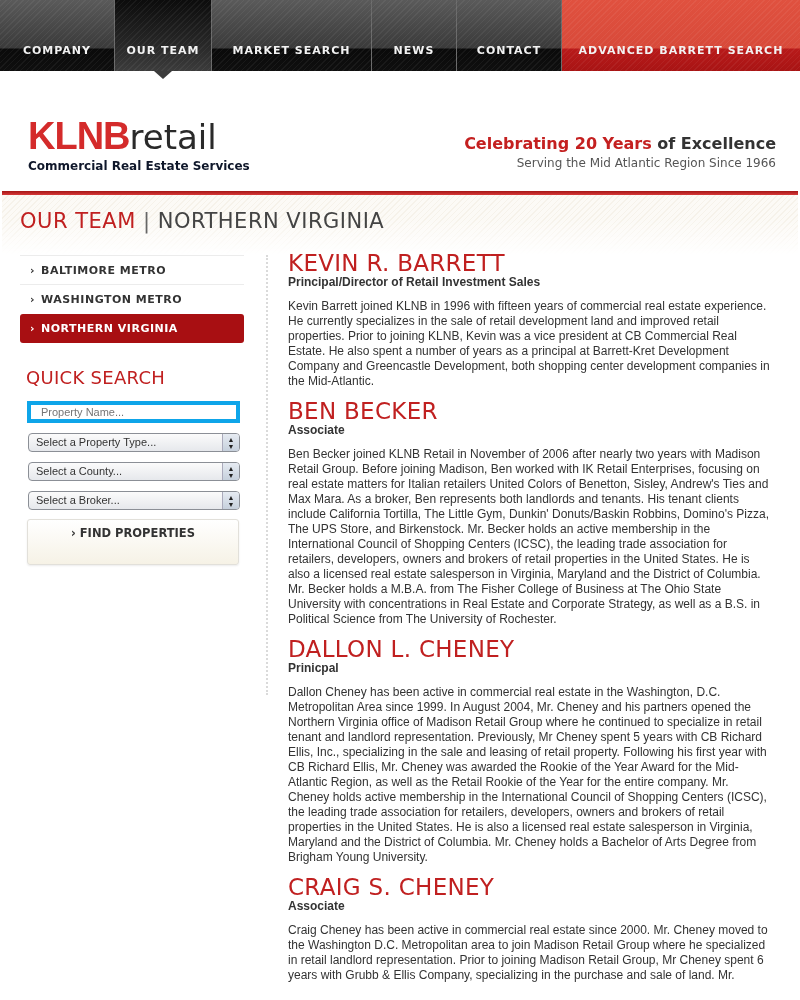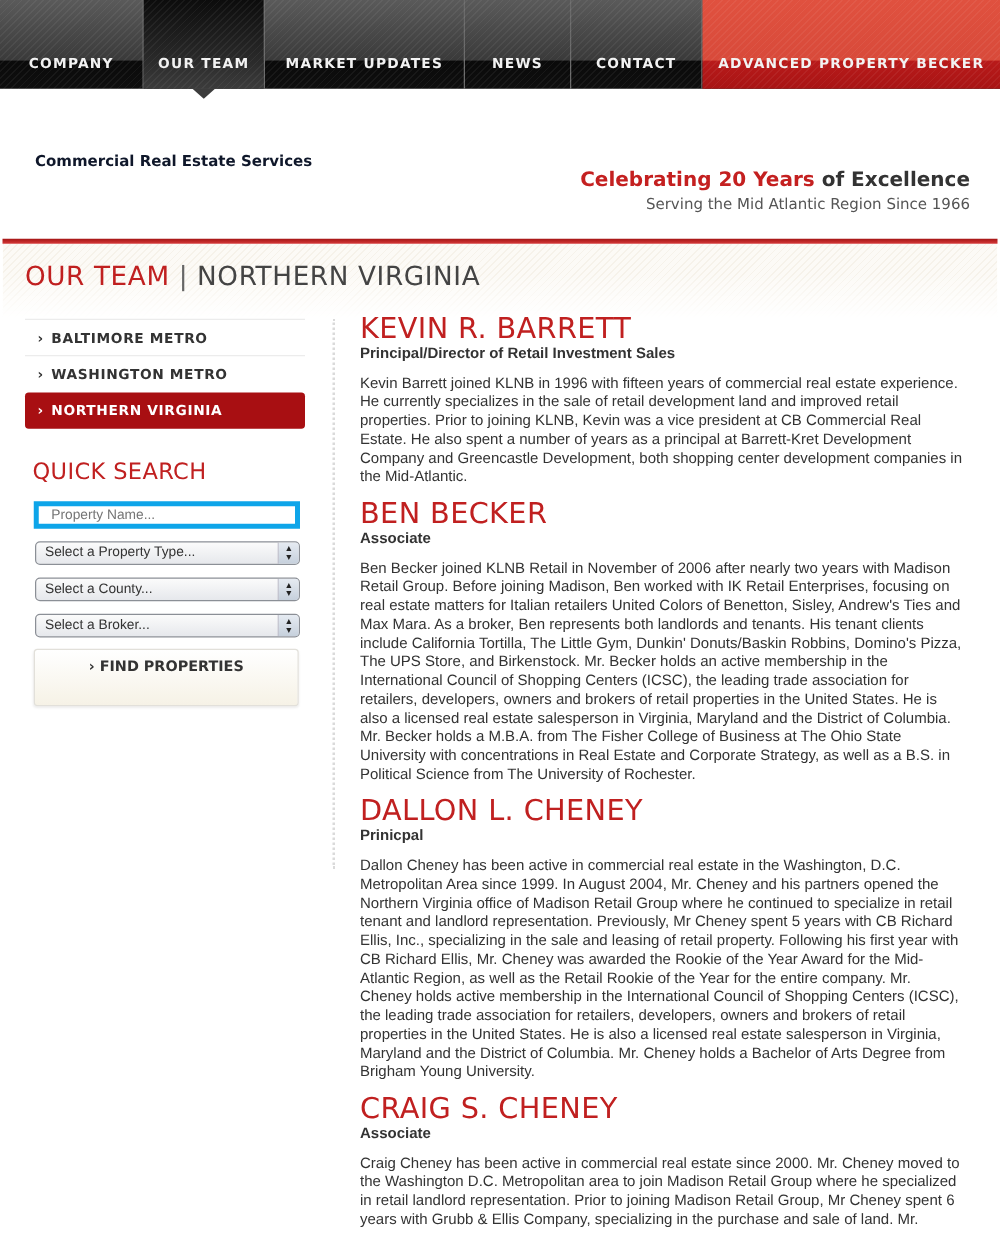--- a/index.html
+++ b/index.html
@@ -73,34 +73,35 @@
 
 <div class="nav">
   <div class="nav-item" style="width:115px">
       <span>COMPANY</span>
     </div>
   <div class="nav-item active" style="width:97px">
       <span>OUR TEAM</span>
       <div class="caret"></div>
     </div>
   <div class="nav-item" style="width:160px">
-      <span>MARKET UPDATES</span>
+      <span>MARKET SEARCH</span>
     </div>
   <div class="nav-item" style="width:85px">
       <span>NEWS</span>
     </div>
   <div class="nav-item" style="width:105px">
       <span>CONTACT</span>
     </div>
   <div class="nav-item search" style="width:238px">
-      <span>ADVANCED PROPERTY BECKER</span>
+      <span>ADVANCED BARRETT SEARCH</span>
     </div>
 </div>
 
 <div class="logo">
+  <div class="logo-main"><span class="logo-klnb">KLNB</span><span class="logo-retail">retail</span></div>
   <div class="logo-sub">Commercial Real Estate Services</div>
 </div>
 <div class="tagline">
   <div class="tagline-main"><span class="red">Celebrating 20 Years</span><span> of Excellence</span></div>
   <div class="tagline-sub">Serving the Mid Atlantic Region Since 1966</div>
 </div>
 
 <div class="redline"></div>
 <div class="banner"></div>
 <h1 class="page-title">

